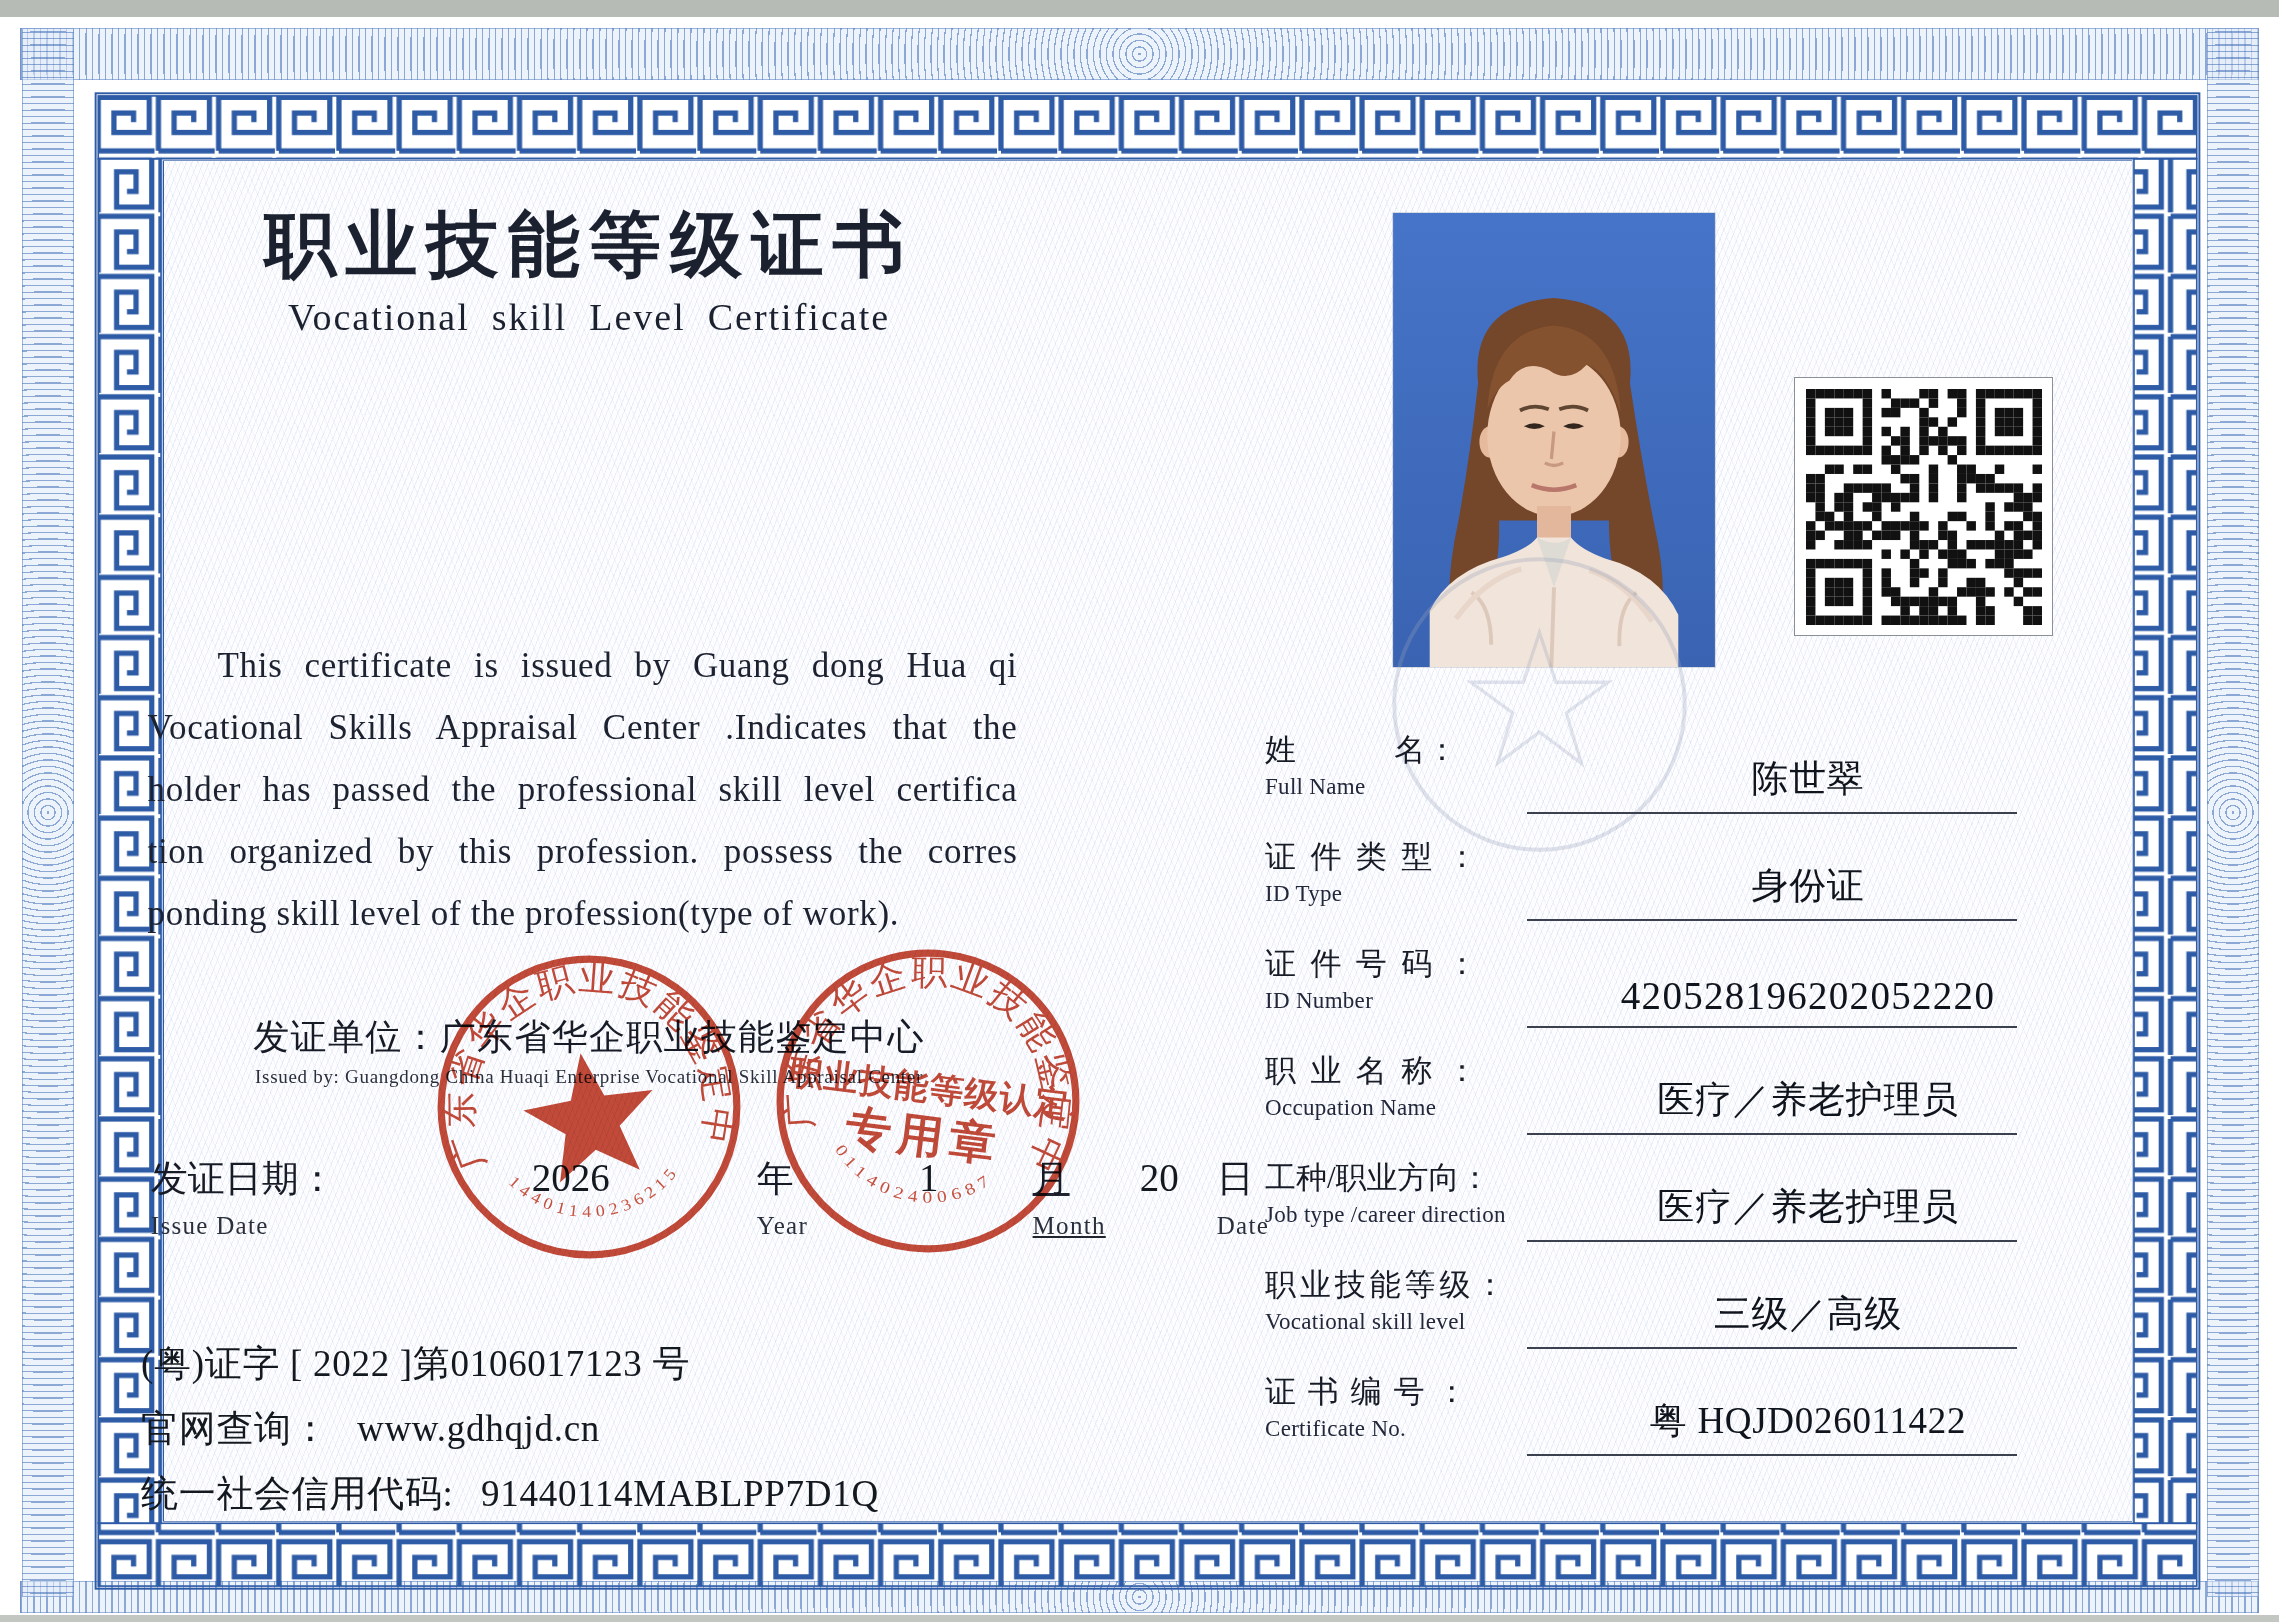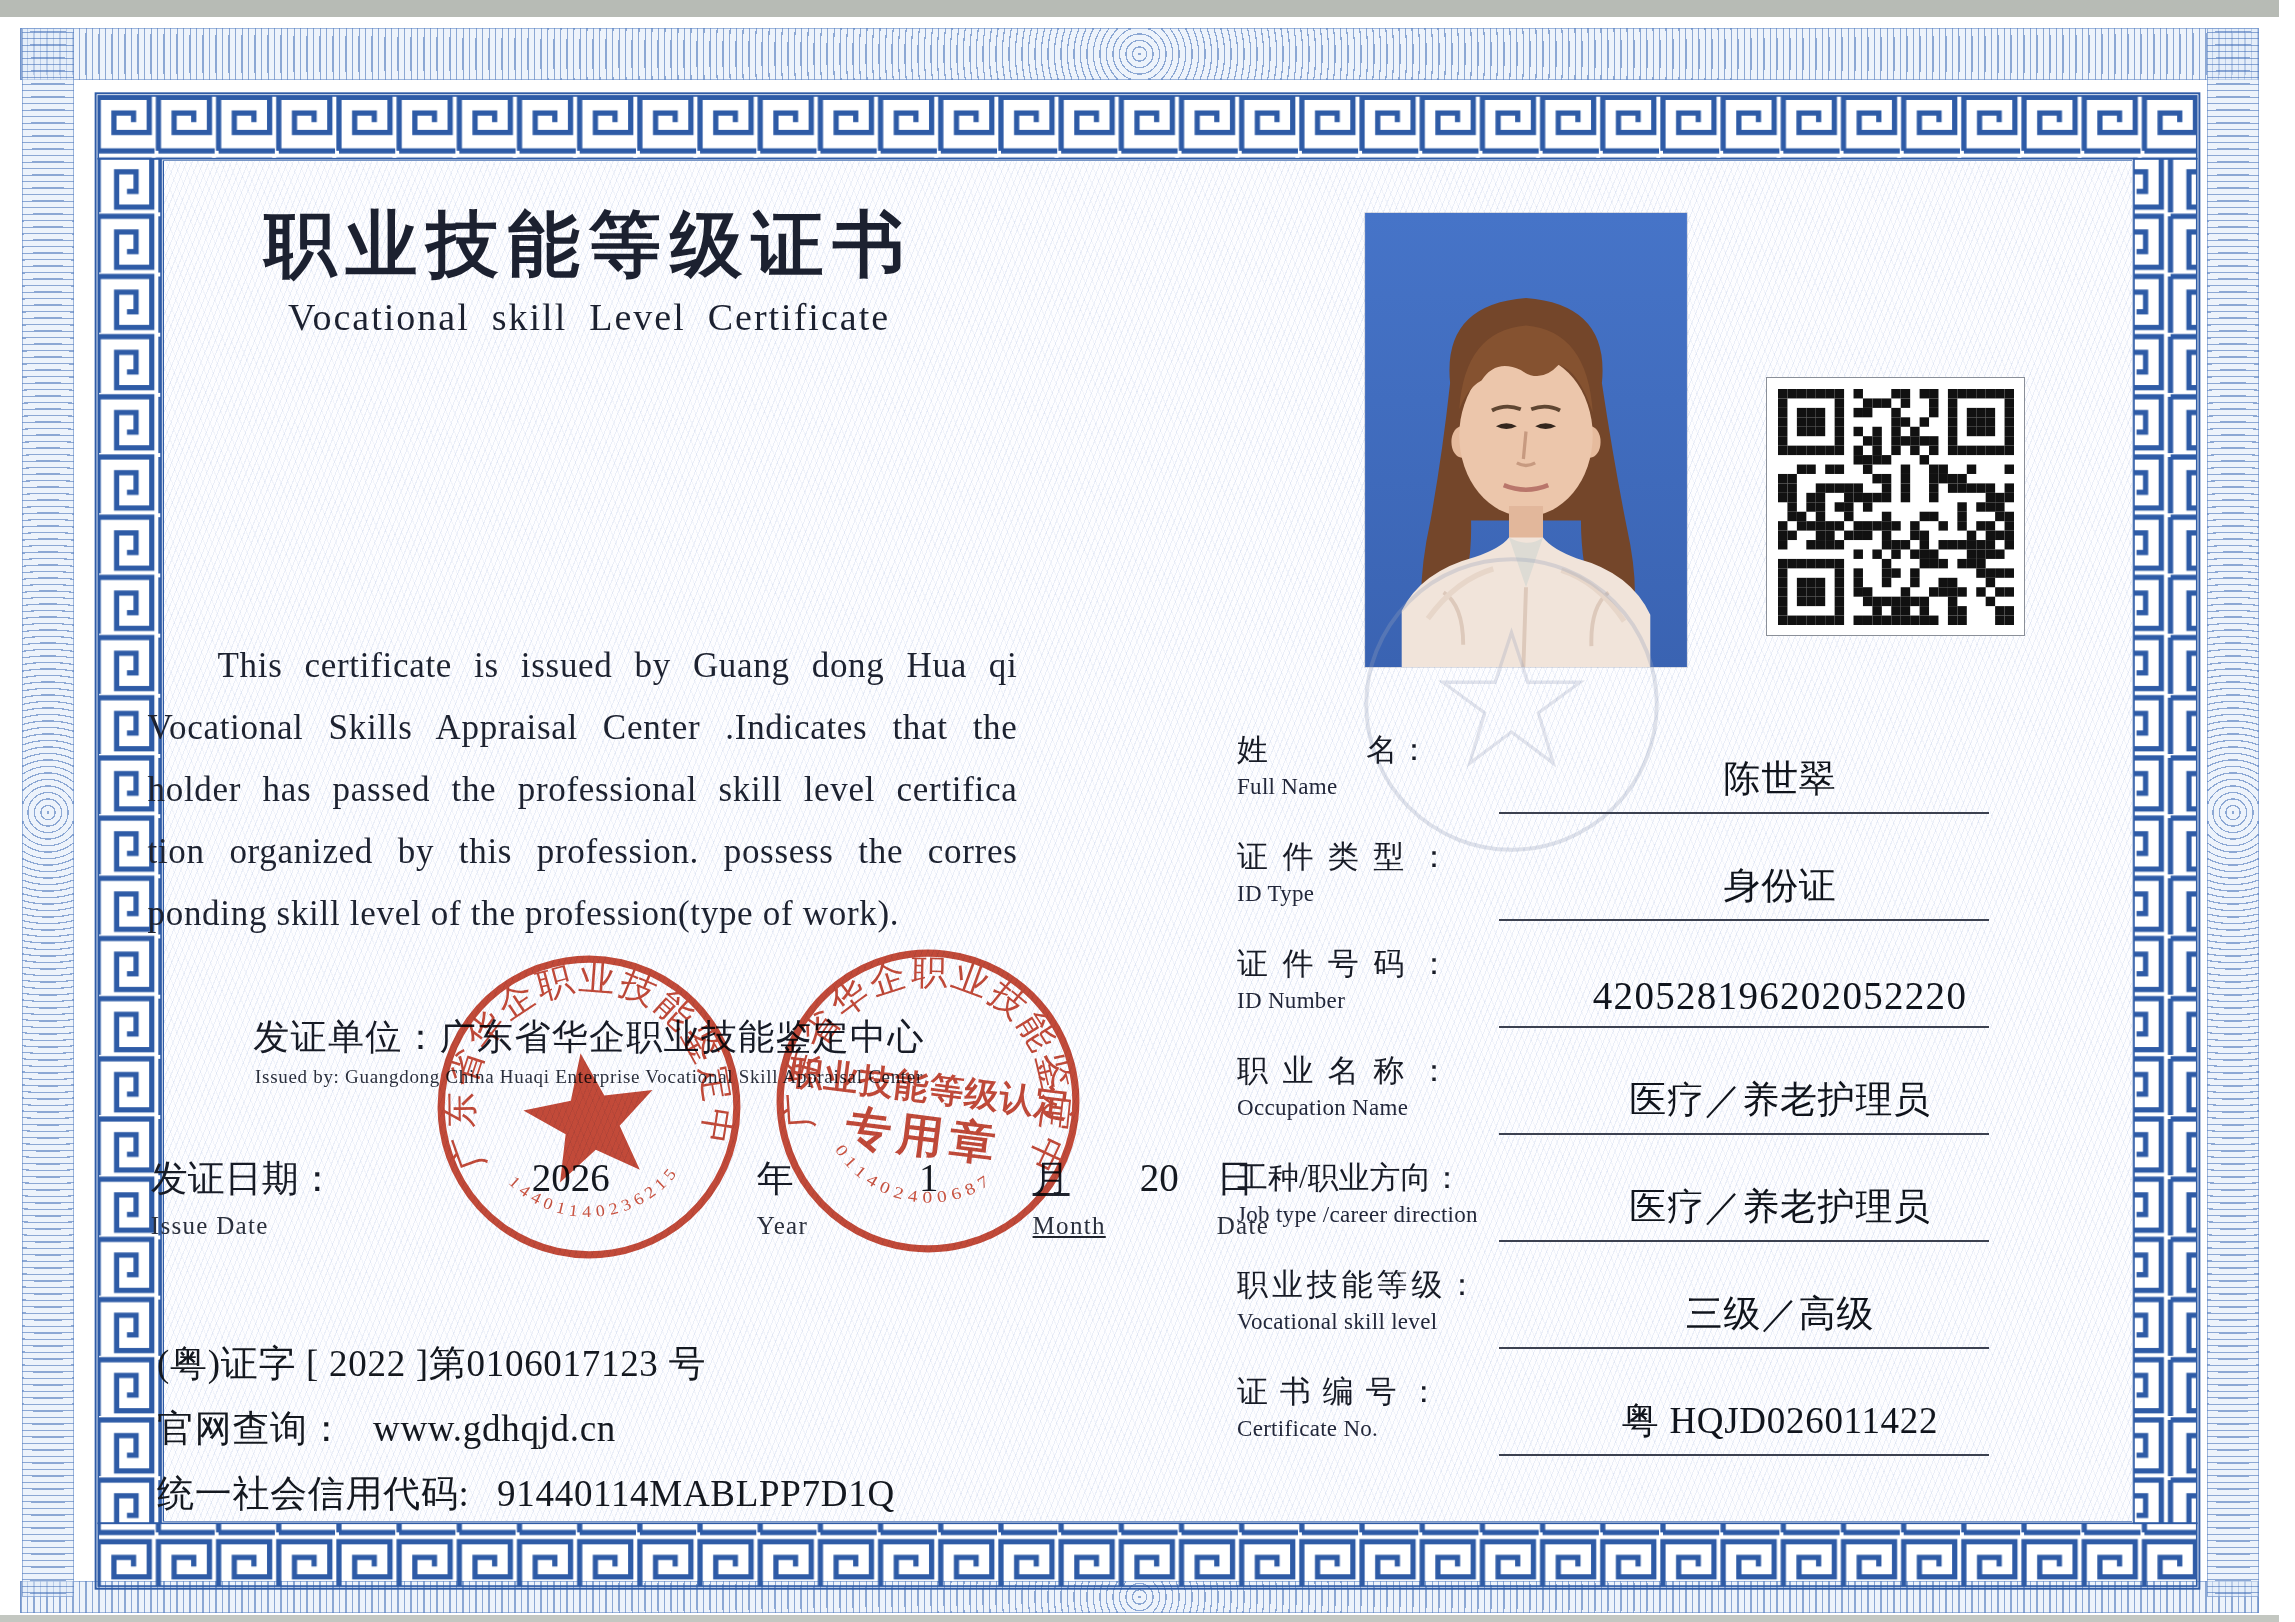--- a/index.html
+++ b/index.html
@@ -21,21 +21,21 @@
   .frame-svg{position:absolute;left:94px;top:92px;}
 
   
   .paper{position:absolute;left:164px;top:161px;width:1968px;height:1360px;
          background-color:#fdfdff;
          background-image:
            repeating-linear-gradient(112deg, rgba(70,110,185,0.10) 0 1px, transparent 1px 5.2px),
            repeating-linear-gradient(68deg, rgba(70,110,185,0.06) 0 1px, transparent 1px 7.2px);}
 
   .leftcol{position:absolute;left:-23px;top:0;width:896px;height:100%;}
-  .rightcol{position:absolute;left:1073px;top:0;width:895px;height:100%;}
+  .rightcol{position:absolute;left:1101px;top:0;width:895px;height:100%;}
 
   .cert-title{position:absolute;top:36px;left:0;width:100%;text-align:center;
               font-size:72px;font-weight:600;letter-spacing:9.2px;color:#1c2130;}
   .cert-subtitle{position:absolute;top:134px;left:0;width:100%;text-align:center;
                  font-size:38px;letter-spacing:2px;word-spacing:10.5px;color:#1c2130;}
 
   .para-cn{position:absolute;top:217px;left:13px;width:864px;font-size:39px;line-height:77px;color:#171b26;}
   .para-en{position:absolute;top:474px;left:6.5px;width:870px;font-size:35px;line-height:62px;letter-spacing:0.7px;color:#1d2230;}
   .pline{display:block;text-align:justify;}
   .pline.stretch{text-align-last:justify;}
@@ -47,21 +47,21 @@
 
   .daterow{position:absolute;top:993px;left:0;width:1276px;display:flex;align-items:flex-start;white-space:nowrap;}
   .dstack{display:inline-flex;flex-direction:column;align-items:flex-start;}
   .dcn{font-size:37px;color:#171b26;}
   .den{font-size:25px;margin-top:7.9px;letter-spacing:1.3px;color:#2a2f3c;}
   .dnum{font-size:39px;margin-top:1.3px;color:#14181f;}
   .ml-label{margin-left:9.8px;}
   .ml-year{margin-left:196px;} .ml-yu{margin-left:147px;} .ml-month{margin-left:111px;}
   .ml-mu{margin-left:94px;text-decoration:underline;}  .ml-day{margin-left:34px;}  .ml-du{margin-left:38px;}
 
-  .footer{position:absolute;top:1178px;left:16px;width:982px;font-size:37px;color:#14181f;}
+  .footer{position:absolute;top:1178px;left:0;width:982px;font-size:37px;color:#14181f;}
   .footer .frow{height:65px;letter-spacing:0.7px;}
   .footer .gap{display:inline-block;width:27.5px;}
 
   
   .photo{position:absolute;left:128px;top:52px;width:322px;height:454px;box-shadow:0 0 0 0.7px rgba(120,130,150,.35);}
   .qr{position:absolute;left:529px;top:216px;width:257px;height:257px;background:#fff;border:1.3px solid #8a8f98;
       display:flex;align-items:center;justify-content:center;}
   .emboss{position:absolute;left:124px;top:393px;width:301px;height:301px;opacity:.55;}
 
   .rows{position:absolute;left:0;top:561px;width:895px;}

